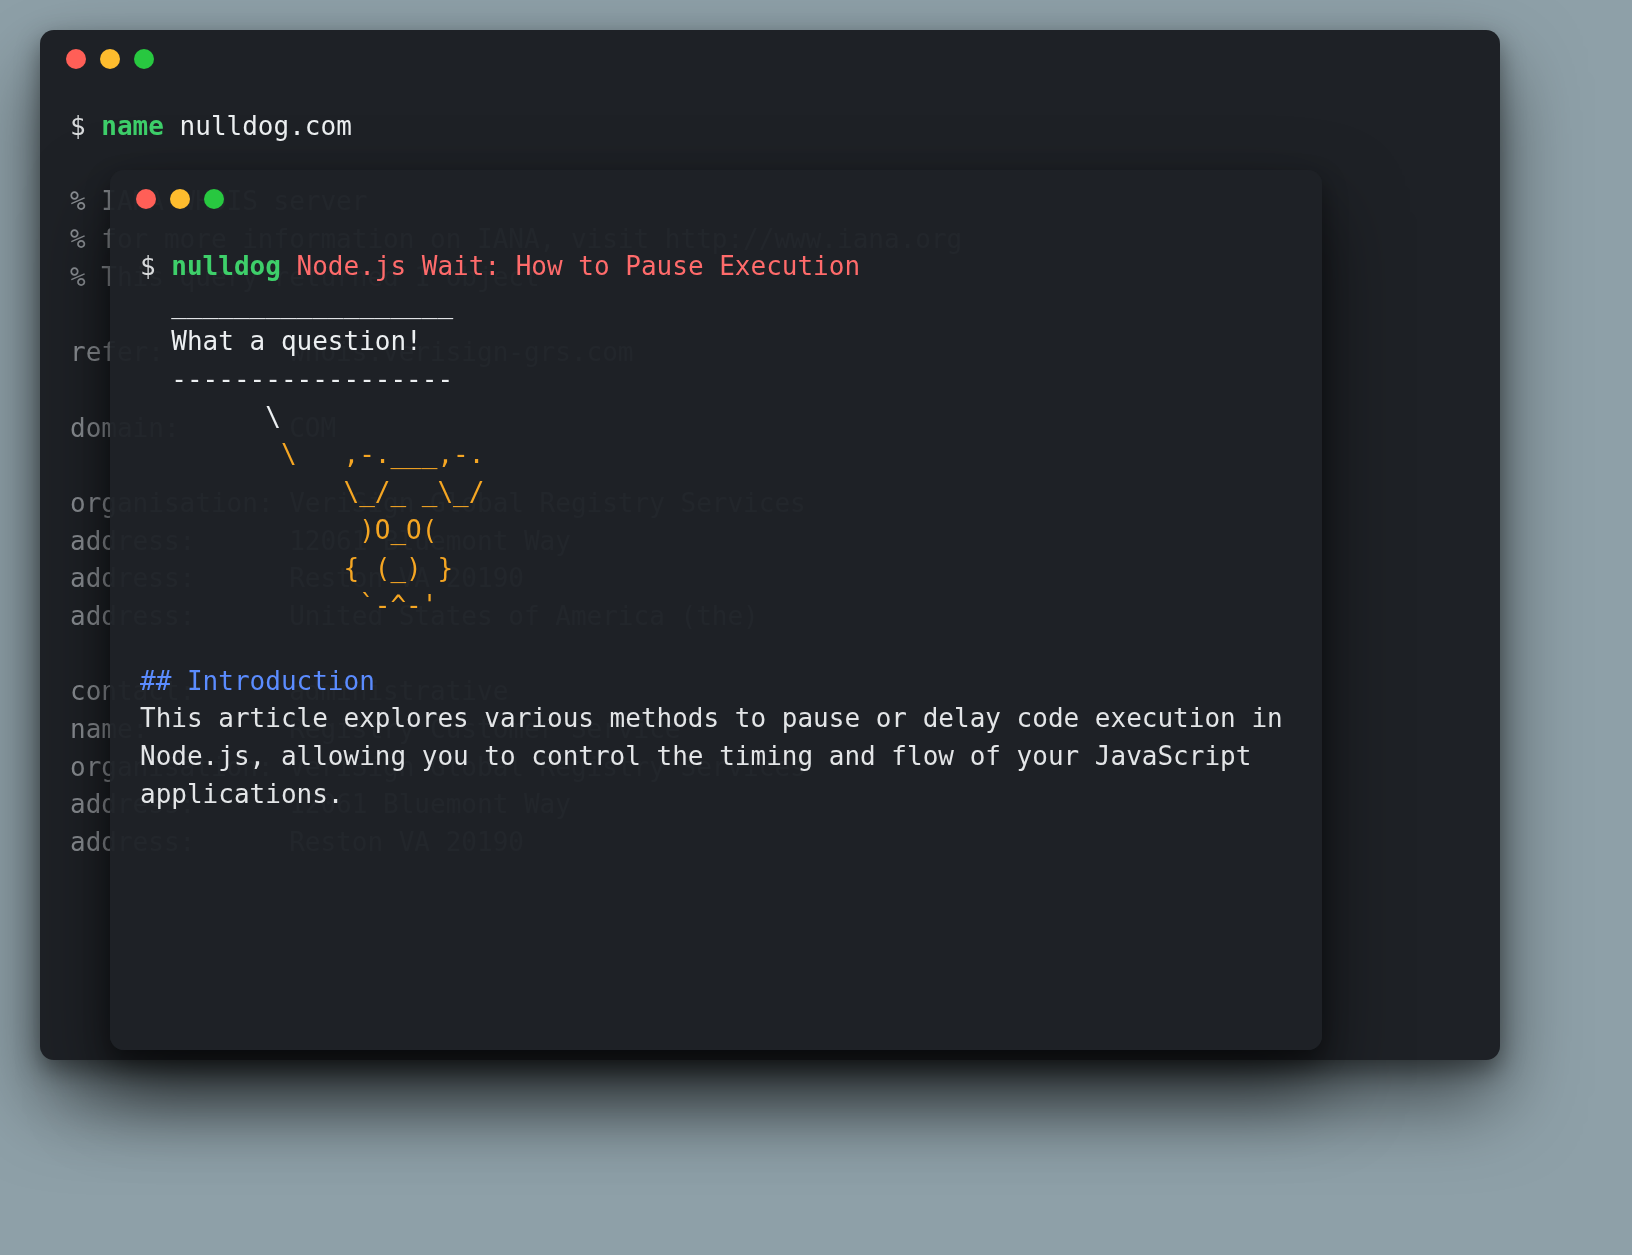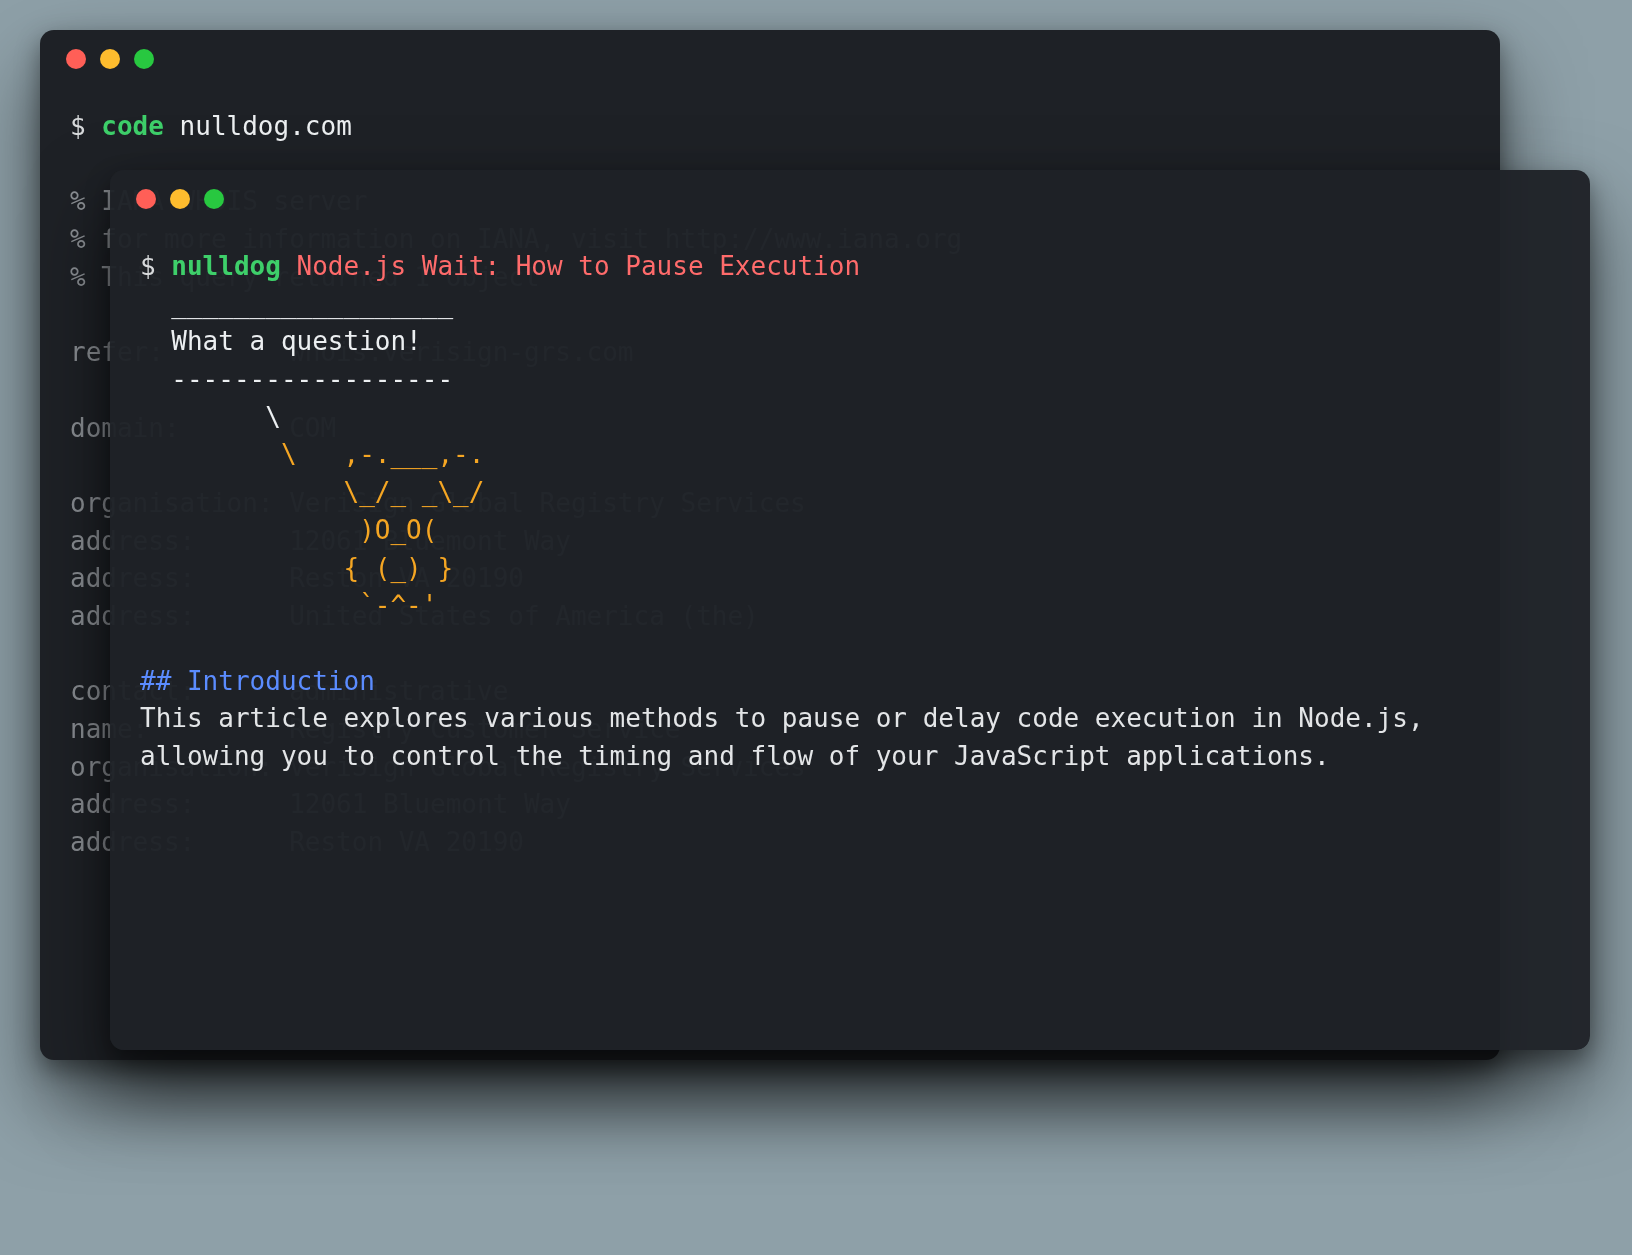--- a/index.html
+++ b/index.html
@@ -21,21 +21,21 @@
   }
   .term-back {
     left: 40px;
     top: 30px;
     width: 1460px;
     height: 1030px;
   }
   .term-front {
     left: 110px;
     top: 170px;
-    width: 1480px;
+    width: 1212px;
     height: 880px;
     background: rgba(30,33,38,0.96);
   }
   .titlebar {
     height: 58px;
     display: flex;
     align-items: center;
     padding-left: 26px;
     gap: 14px;
   }
@@ -67,21 +67,21 @@
 </style>
 </head>
 <body>
 
 <div class="term term-back">
   <div class="titlebar">
     <span class="tl-dot tl-red"></span>
     <span class="tl-dot tl-yellow"></span>
     <span class="tl-dot tl-green"></span>
   </div>
-  <pre class="content"><span class="prompt-sym">$</span> <span class="cmd-green">code</span> <span class="cmd-white">nulldog.com</span>
+  <pre class="content"><span class="prompt-sym">$</span> <span class="cmd-green">name</span> <span class="cmd-white">nulldog.com</span>
 
 <span>% IANA WHOIS server</span>
 <span>% for more information on IANA, visit http://www.iana.org</span>
 <span>% This query returned 1 object</span>
 <span></span>
 <span>refer:        whois.verisign-grs.com</span>
 <span></span>
 <span>domain:       COM</span>
 <span></span>
 <span>organisation: VeriSign Global Registry Services</span>

